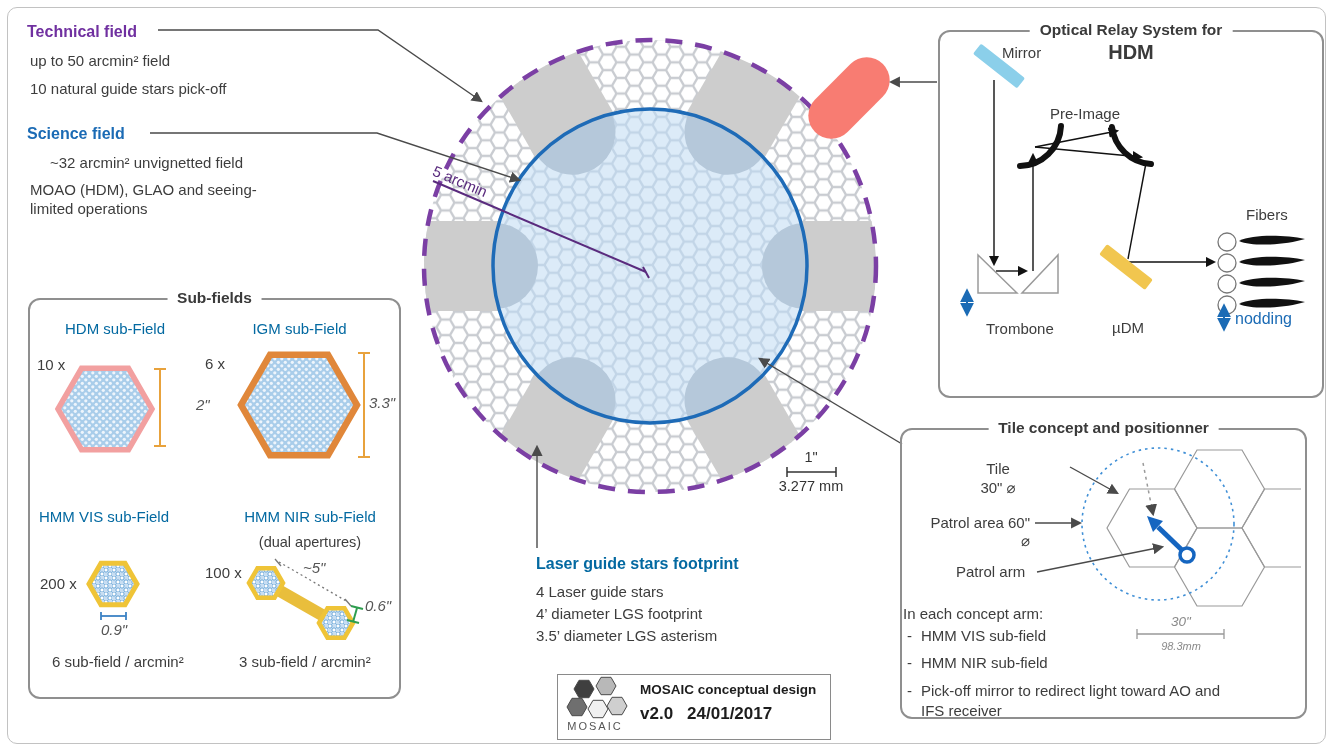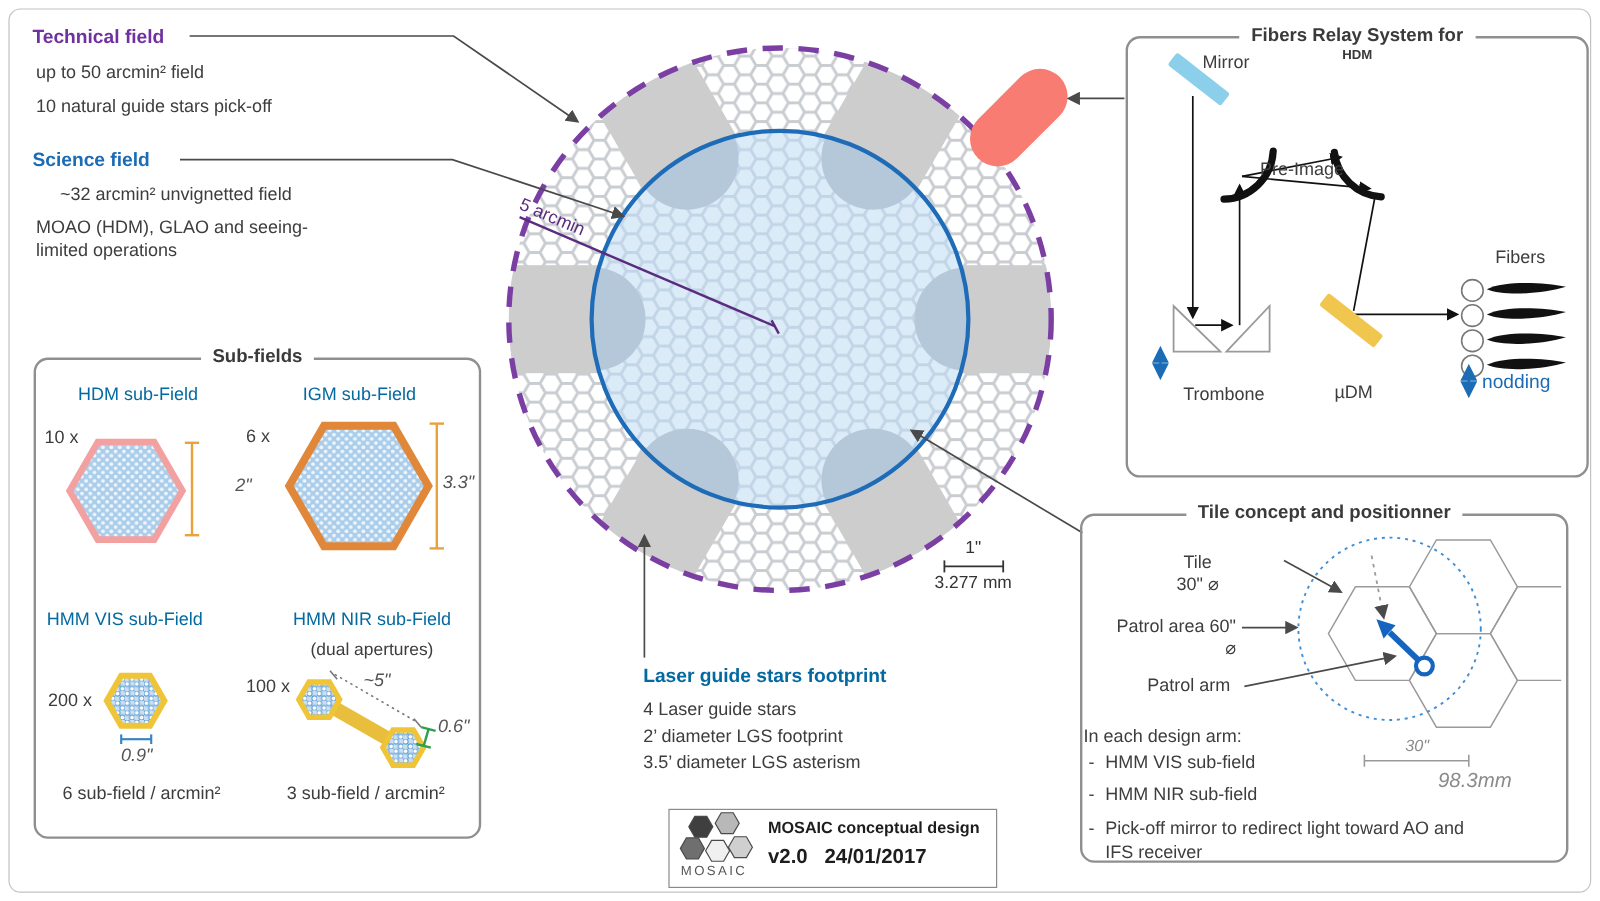--- a/index.html
+++ b/index.html
@@ -240,45 +240,45 @@
   <div class="txt i" style="left:365px;top:597px;">0.6"</div>
   <div class="txt" style="left:52px;top:653px;">6 sub-field / arcmin²</div>
   <div class="txt" style="left:239px;top:653px;">3 sub-field / arcmin²</div>
 
   <div class="txt rot" style="left:437px;top:162px;color:#5A2B7E;transform:rotate(23deg);">5 arcmin</div>
   <div class="txt c" style="left:786px;top:448px;width:50px;font-size:14.5px;color:#333;">1"</div>
   <div class="txt c" style="left:774px;top:477px;width:74px;font-size:14.5px;color:#333;">3.277 mm</div>
 
   <div class="txt b dark" style="left:536px;top:554px;font-size:16px;">Laser guide stars footprint</div>
   <div class="txt" style="left:536px;top:583px;">4 Laser guide stars</div>
-  <div class="txt" style="left:536px;top:605px;">2’ diameter LGS footprint</div>
+  <div class="txt" style="left:536px;top:605px;">4’ diameter LGS footprint</div>
   <div class="txt" style="left:536px;top:627px;">3.5’ diameter LGS asterism</div>
 
   <div class="panel" style="left:938px;top:30px;width:382px;height:364px;">
-    <div class="legend">Fibers Relay System for</div>
-    <div class="txt b c" style="left:0;top:8px;width:100%;font-size:11px;color:#3a3a3a;">HDM</div>
+    <div class="legend">Optical Relay System for</div>
+    <div class="txt b c" style="left:0;top:8px;width:100%;font-size:20px;color:#3a3a3a;">HDM</div>
   </div>
   <div class="txt" style="left:1002px;top:44px;">Mirror</div>
-  <div class="txt" style="left:1050px;top:105px;margin-top:28px;">Pre-Image</div>
+  <div class="txt" style="left:1050px;top:105px;">Pre-Image</div>
   <div class="txt" style="left:1246px;top:206px;">Fibers</div>
   <div class="txt" style="left:986px;top:320px;">Trombone</div>
   <div class="txt" style="left:1112px;top:319px;">µDM</div>
   <div class="txt blue" style="left:1235px;top:309px;font-size:16px;">nodding</div>
 
   <div class="panel" style="left:900px;top:428px;width:403px;height:287px;">
     <div class="legend">Tile concept and positionner</div>
   </div>
   <div class="txt c" style="left:962px;top:460px;width:72px;">Tile</div>
   <div class="txt c" style="left:962px;top:479px;width:72px;">30" ⌀</div>
   <div class="txt rt" style="left:926px;top:514px;width:104px;">Patrol area 60"</div>
   <div class="txt rt" style="left:926px;top:532px;width:104px;">⌀</div>
   <div class="txt" style="left:956px;top:563px;">Patrol arm</div>
   <div class="txt c i gray" style="left:1156px;top:614px;width:50px;font-size:13.5px;">30"</div>
-  <div class="txt c i gray" style="left:1150px;top:640px;width:62px;font-size:17px;margin-left:48px;">98.3mm</div>
-  <div class="txt" style="left:903px;top:605px;">In each design arm:</div>
+  <div class="txt c i gray" style="left:1150px;top:640px;width:62px;font-size:11px;">98.3mm</div>
+  <div class="txt" style="left:903px;top:605px;">In each concept arm:</div>
   <ul class="plist" style="position:absolute;left:905px;top:626px;width:332px;">
     <li><span class="dash">-</span><span>HMM VIS sub-field</span></li>
     <li><span class="dash">-</span><span>HMM NIR sub-field</span></li>
     <li><span class="dash">-</span><span>Pick-off mirror to redirect light toward AO and IFS receiver</span></li>
   </ul>
 
   <div style="position:absolute;left:557px;top:674px;width:272px;height:64px;border:1.5px solid #8a8a8a;background:transparent;"></div>
   <div class="txt c" style="left:564px;top:720px;width:62px;font-size:11px;letter-spacing:2px;color:#555;">MOSAIC</div>
   <div class="txt b" style="left:640px;top:682px;font-size:13.5px;color:#1d1d1d;">MOSAIC conceptual design</div>
   <div class="txt b" style="left:640px;top:703px;font-size:17px;color:#1d1d1d;">

